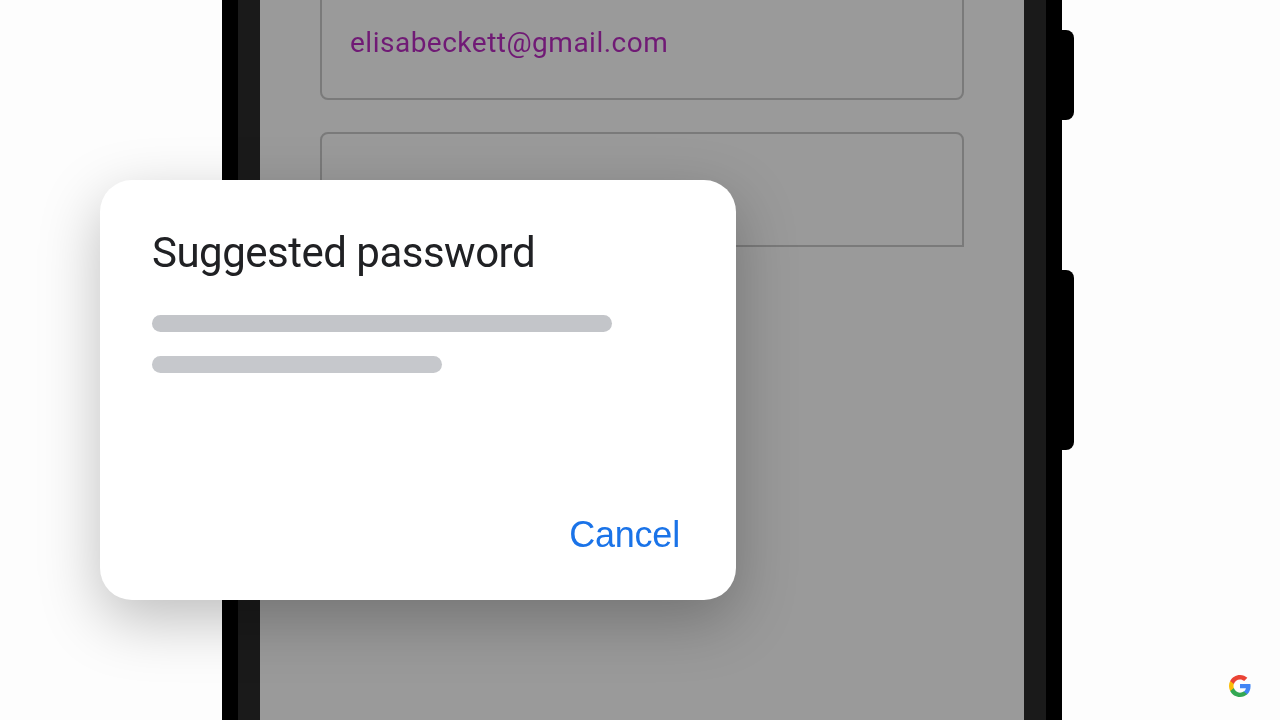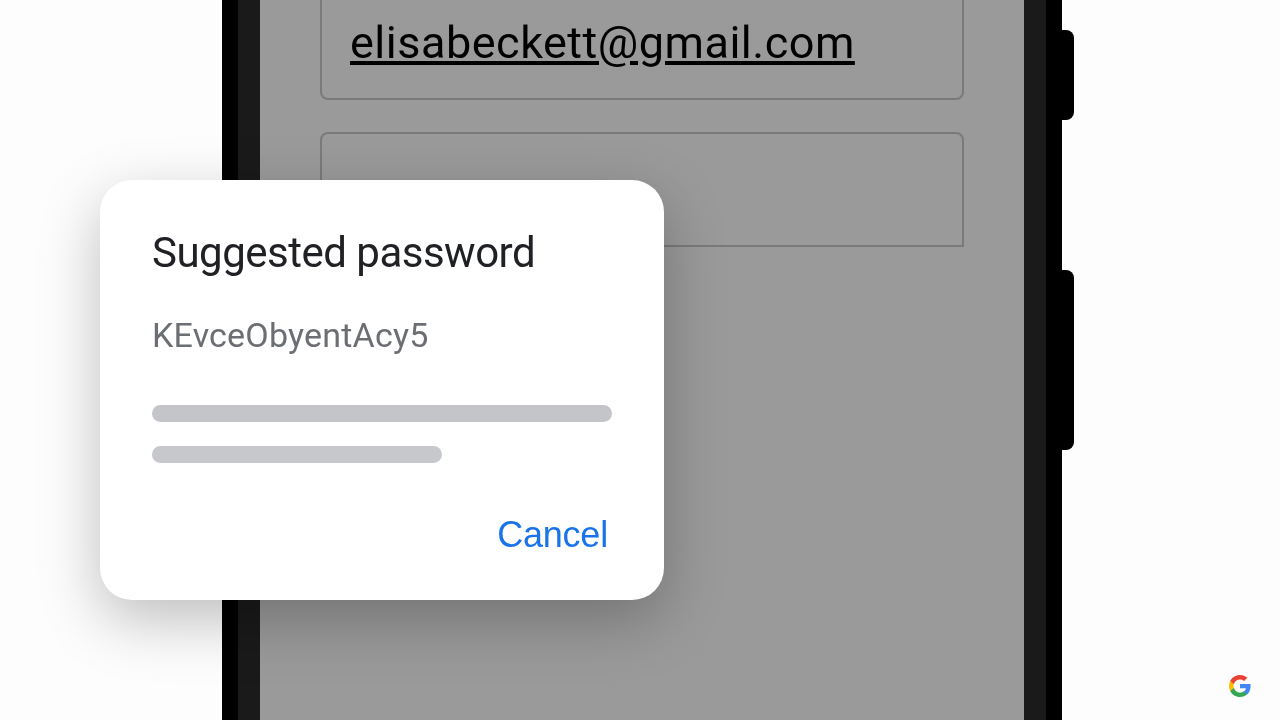--- a/index.html
+++ b/index.html
@@ -67,41 +67,40 @@
       width: 644px;
       height: 115px;
       border: 2px solid #7a7a7a;
       border-radius: 8px;
       background: transparent;
       display: flex;
       align-items: center;
       padding: 0 28px;
     }
     .email-text {
-      font-size: 45px;
-      color: #000000;
+      font-size: 28px;
+      color: #701a75;
       letter-spacing: 0.5px;
-      text-decoration: underline;
     }
     .password-field-bg {
       position: absolute;
       left: 60px;
       top: 162px;
       width: 644px;
       height: 115px;
       border: 2px solid #7a7a7a;
       border-top-left-radius: 8px;
       border-top-right-radius: 8px;
       background: transparent;
     }
     .dialog {
       position: absolute;
       left: 100px;
       top: 180px;
-      width: 564px;
+      width: 636px;
       height: 420px;
       background: #ffffff;
       border-radius: 32px;
       box-shadow: 0 20px 60px rgba(0,0,0,0.25);
       padding: 48px 52px 40px 52px;
       display: flex;
       flex-direction: column;
     }
     .dialog-title {
       font-size: 42px;
@@ -168,21 +167,20 @@
       <div class="email-field">
         <span class="email-text">elisabeckett@gmail.com</span>
       </div>
       <div class="password-field-bg"></div>
     </div>
   </div>
 </div>
 
 <div class="dialog">
   <div class="dialog-title">Suggested password</div>
-  <div class="dialog-password">KEvceObyentAcy5</div>
   <div class="placeholder-line1"></div>
   <div class="placeholder-line2"></div>
   <div class="dialog-actions">
     <button class="dialog-btn">Cancel</button>
   </div>
 </div>
 
 <div class="google-logo">
   <svg viewBox="0 0 24 24" width="24" height="24">
     <path fill="#4285F4" d="M22.56 12.25c0-.78-.07-1.53-.2-2.25H12v4.26h5.92c-.26 1.37-1.04 2.53-2.21 3.31v2.77h3.57c2.08-1.92 3.28-4.74 3.28-8.09z"></path>

